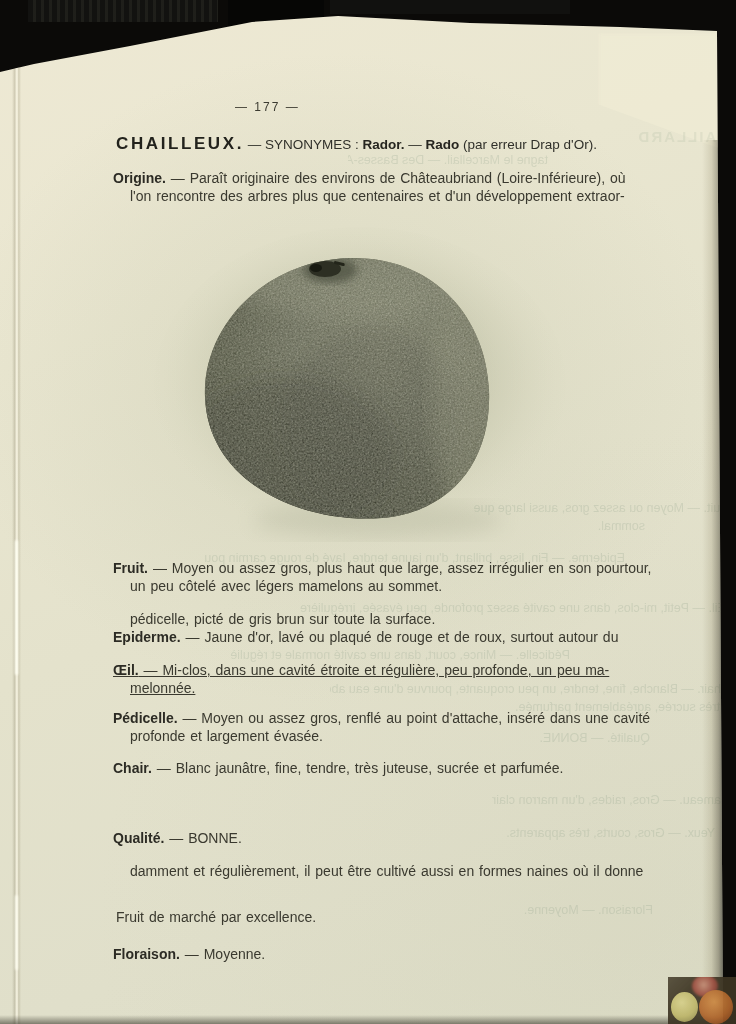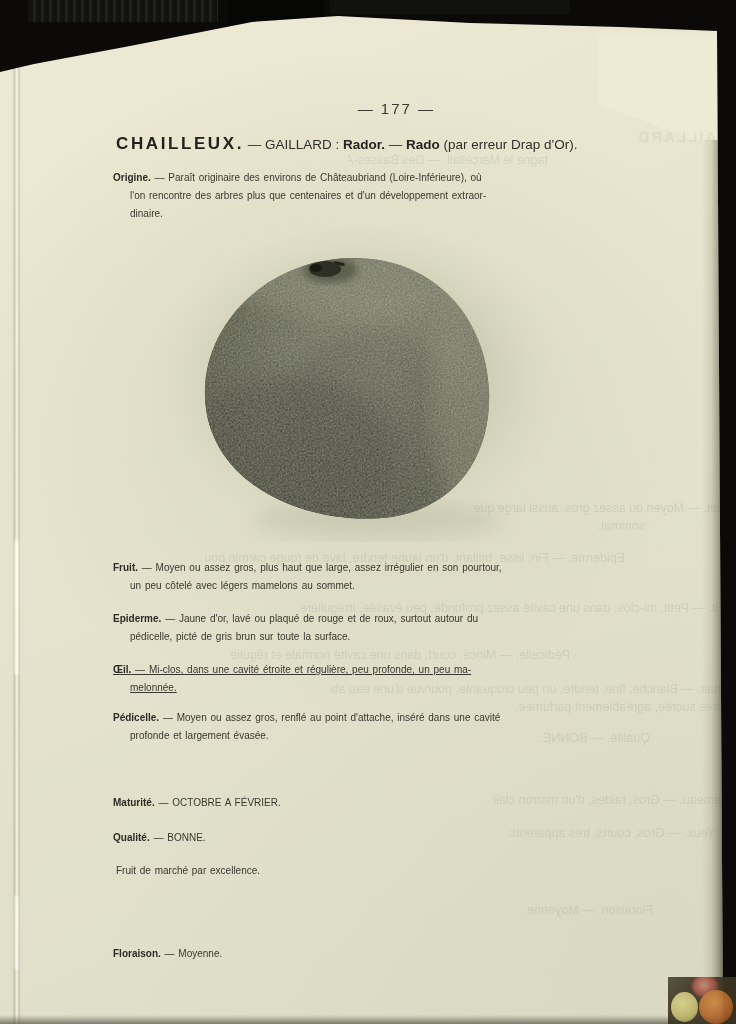--- a/index.html
+++ b/index.html
@@ -28,31 +28,31 @@
   
   .underpage{position:absolute;left:598px;top:33px;width:120px;height:115px;
           background:rgba(244,239,215,0.45);clip-path:polygon(0 0,100% 0,100% 100%,0 62%);filter:blur(2px);}
   
   .edge-shade{position:absolute;left:702px;top:140px;width:21px;height:884px;
           background:linear-gradient(90deg,rgba(0,0,0,0) 0%,rgba(130,120,88,0.20) 45%,rgba(70,64,46,0.40) 78%,rgba(25,24,18,0.55) 100%);}
   .bottom-shade{position:absolute;left:0;bottom:0;width:736px;height:9px;
           background:linear-gradient(180deg,rgba(60,58,44,0) 0%,rgba(45,44,33,0.55) 100%);}
 
   
-  .pageno{position:absolute;left:235px;top:100px;width:200px;text-align:right;
-          font-size:15px;letter-spacing:2px;color:#3c3b31;}
+  .pageno{position:absolute;left:235px;top:100px;width:200px;text-align:left;
+          font-size:12px;letter-spacing:2px;color:#3c3b31;}
   .titleline{position:absolute;left:116px;top:134px;width:560px;white-space:nowrap;color:#30302a;font-size:13.5px;}
   .title-name{font-weight:bold;font-size:17px;letter-spacing:2.6px;color:#22221c;}
   .title-syn{font-weight:bold;color:#26251f;}
   .sections{position:absolute;left:0;top:0;width:736px;height:1024px;}
-  .section{position:absolute;left:113px;width:530px;color:#3a392f;font-size:10px;line-height:18px;word-spacing:1px;}
+  .section{position:absolute;left:113px;width:530px;color:#3a392f;font-size:14px;line-height:18px;word-spacing:1px;}
   .section .label{font-weight:bold;color:#2c2b24;}
   .line{white-space:nowrap;}
   .line.cont{margin-left:17px;}
-  .line.flush{margin-left:3px;}
+  .line.flush{margin-left:3px;margin-top:28px;}
 
   
   .ghost{position:absolute;transform:scaleX(-1);color:#7f957f;opacity:0.20;font-size:12.5px;
          white-space:nowrap;filter:blur(0.5px);line-height:14px;}
   .ghost.bold{font-weight:bold;font-size:15px;letter-spacing:2px;opacity:0.12;}
 
   
   .figure{position:absolute;left:148px;top:222px;}
 
   
@@ -75,21 +75,21 @@
   <div class="spine-c"></div>
 
   <div class="page">
     <div class="underpage"></div>
     <div class="crease"></div>
     <div class="crease-glint"></div>
     <div class="crease-glint2"></div>
 
     <div class="pageno">— 177 —</div>
 
-    <div class="titleline"><span class="title-name">CHAILLEUX.</span><span> — GAILLARD : </span><span class="title-syn">Rador.</span><span> — </span><span class="title-syn">Rado</span><span> (par erreur Drap d'Or).</span></div>
+    <div class="titleline"><span class="title-name">CHAILLEUX.</span><span> — SYNONYMES : </span><span class="title-syn">Rador.</span><span> — </span><span class="title-syn">Rado</span><span> (par erreur Drap d'Or).</span></div>
 
     <svg class="figure" width="430" height="330" viewBox="0 0 430 330">
       <defs>
         <radialGradient id="halo" cx="50%" cy="48%" r="52%">
           <stop offset="0%" stop-color="#9a9d82" stop-opacity="0.85"></stop>
           <stop offset="45%" stop-color="#aaad90" stop-opacity="0.5"></stop>
           <stop offset="75%" stop-color="#c2c3a8" stop-opacity="0.25"></stop>
           <stop offset="100%" stop-color="#d8d8c0" stop-opacity="0"></stop>
         </radialGradient>
         <radialGradient id="appleG" cx="62%" cy="36%" r="78%">
@@ -133,45 +133,45 @@
         <ellipse cx="177" cy="47" rx="16" ry="8" fill="#2d2f23"></ellipse>
         <ellipse cx="168" cy="46" rx="6" ry="4" fill="#181a11"></ellipse>
         <rect x="186" y="40" width="11" height="3" rx="1.5" fill="#23251a" transform="rotate(14 191 41)"></rect>
       </g>
     </svg>
 
     <div class="sections" id="sections">
         <div class="section" style="top: 169px;">
           <div class="line"><span class="label">Origine.</span> — Paraît originaire des environs de Châteaubriand (Loire-Inférieure), où</div>
           <div class="line cont">l'on rencontre des arbres plus que centenaires et d'un développement extraor-</div>
-          <div class="line cont">dinaire.</div>
         </div>
         <div class="section" style="top: 559px;">
           <div class="line"><span class="label">Fruit.</span> — Moyen ou assez gros, plus haut que large, assez irrégulier en son pourtour,</div>
           <div class="line cont">un peu côtelé avec légers mamelons au sommet.</div>
         </div>
         <div class="section" style="top: 610px;">
+          <div class="line cont">pédicelle, picté de gris brun sur toute la surface.</div>
           <div class="line"><span class="label">Epiderme.</span> — Jaune d'or, lavé ou plaqué de rouge et de roux, surtout autour du</div>
-          <div class="line cont">pédicelle, picté de gris brun sur toute la surface.</div>
         </div>
         <div class="section" style="top: 661px; text-decoration: underline;">
           <div class="line"><span class="label">Œil.</span> — Mi-clos, dans une cavité étroite et régulière, peu profonde, un peu ma-</div>
           <div class="line cont">melonnée.</div>
         </div>
         <div class="section" style="top: 709px;">
           <div class="line"><span class="label">Pédicelle.</span> — Moyen ou assez gros, renflé au point d'attache, inséré dans une cavité</div>
           <div class="line cont">profonde et largement évasée.</div>
         </div>
-        <div class="section" style="top: 794px;">
-          <div class="line"><span class="label">Maturité.</span> — OCTOBRE A FÉVRIER.</div>
+        <div class="section" style="top: 759px;">
+          <div class="line"><span class="label">Chair.</span> — Blanc jaunâtre, fine, tendre, très juteuse, sucrée et parfumée.</div>
         </div>
         <div class="section" style="top: 829px;">
           <div class="line"><span class="label">Qualité.</span> — BONNE.</div>
         </div>
         <div class="section" style="top: 862px;">
+          <div class="line cont">damment et régulièrement, il peut être cultivé aussi en formes naines où il donne</div>
           <div class="line flush">Fruit de marché par excellence.</div>
         </div>
         <div class="section" style="top: 945px;">
           <div class="line"><span class="label">Floraison.</span> — Moyenne.</div>
         </div>
       </div>
     <div id="ghosts">
         <div class="ghost bold" style="top: 130px; left: 545px; width: 185px; overflow: hidden;">GAILLARD</div>
         <div class="ghost" style="top: 153px; left: 348px; width: 200px; overflow: hidden;">tagne le Marcellail. — Des Basses-Alpes.</div>
         <div class="ghost" style="top: 501px; left: 470px; width: 262px; overflow: hidden;">Fruit. — Moyen ou assez gros, aussi large que haut; bossué au</div>

